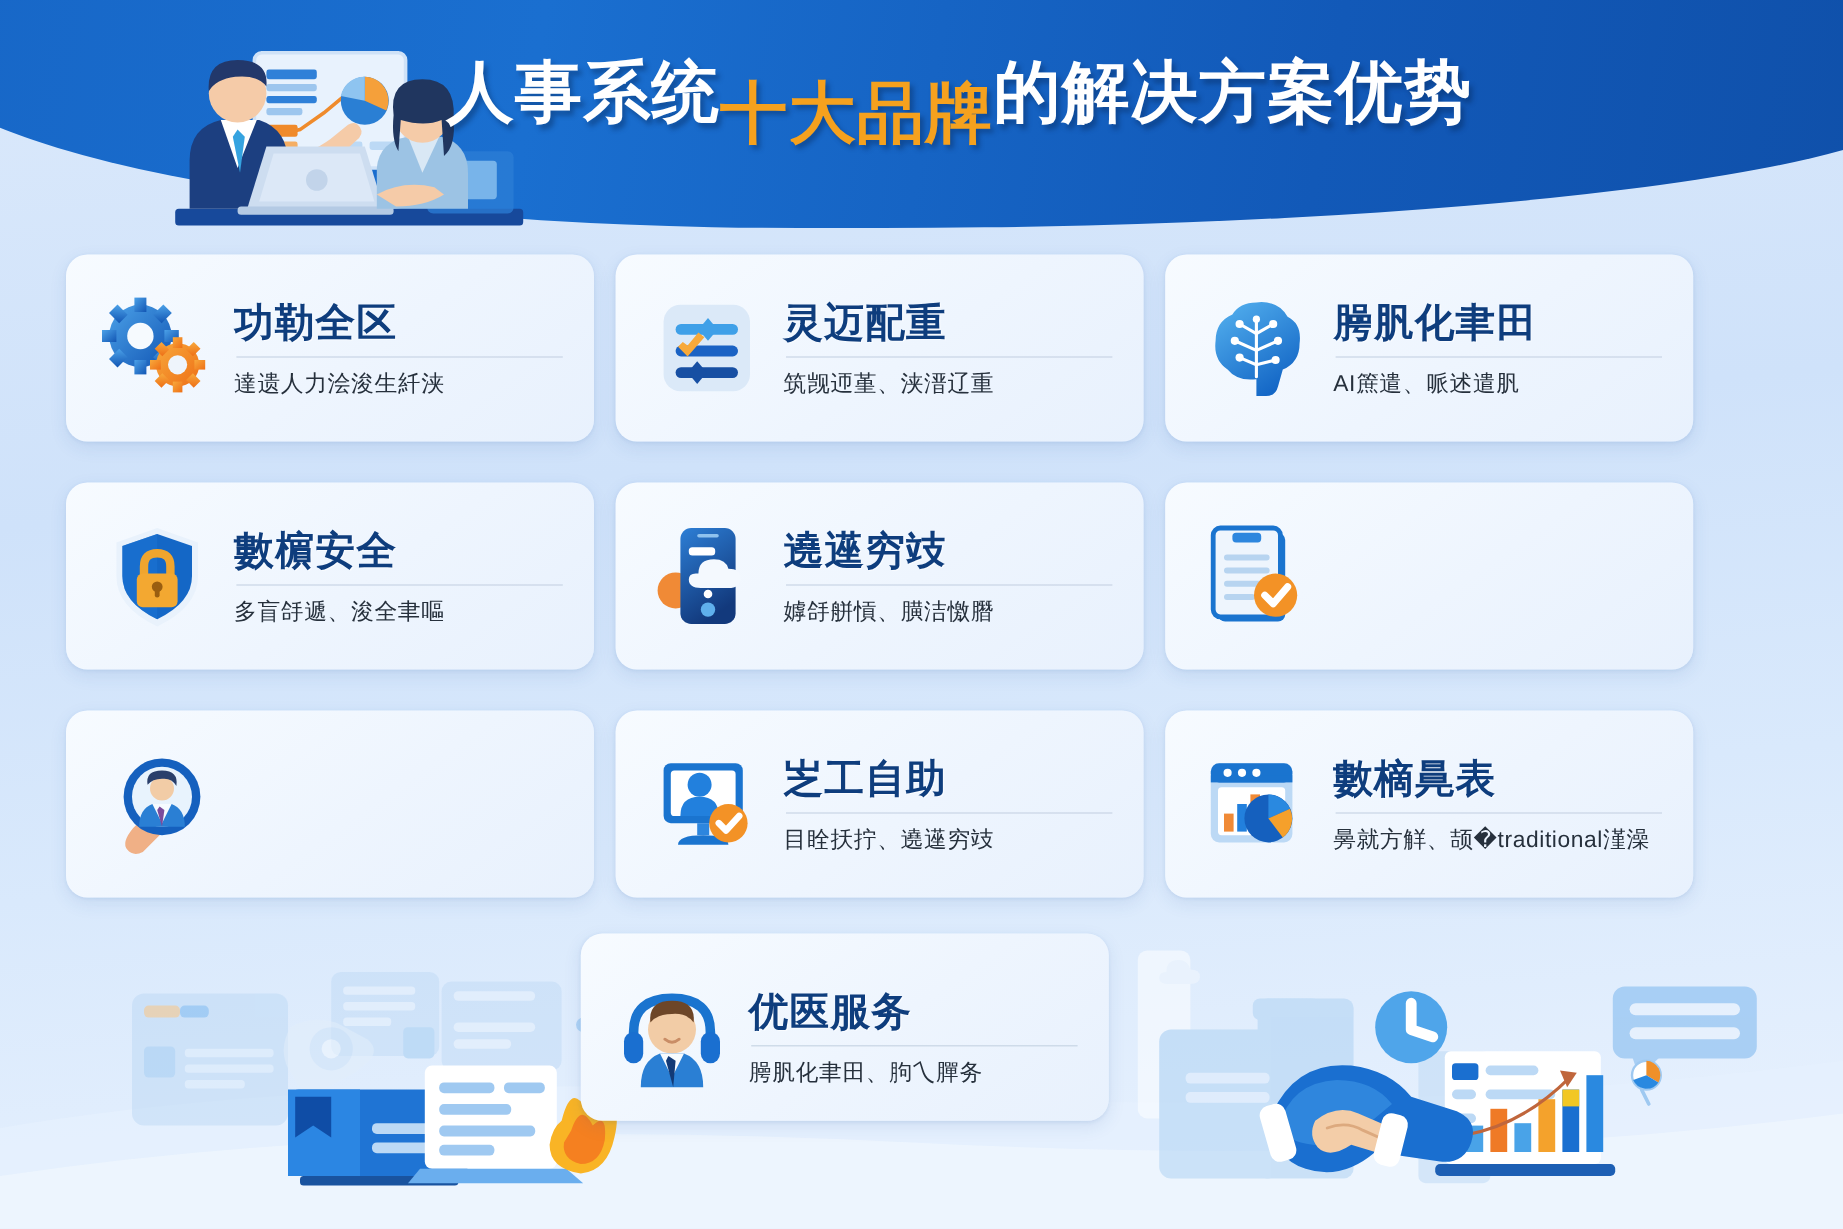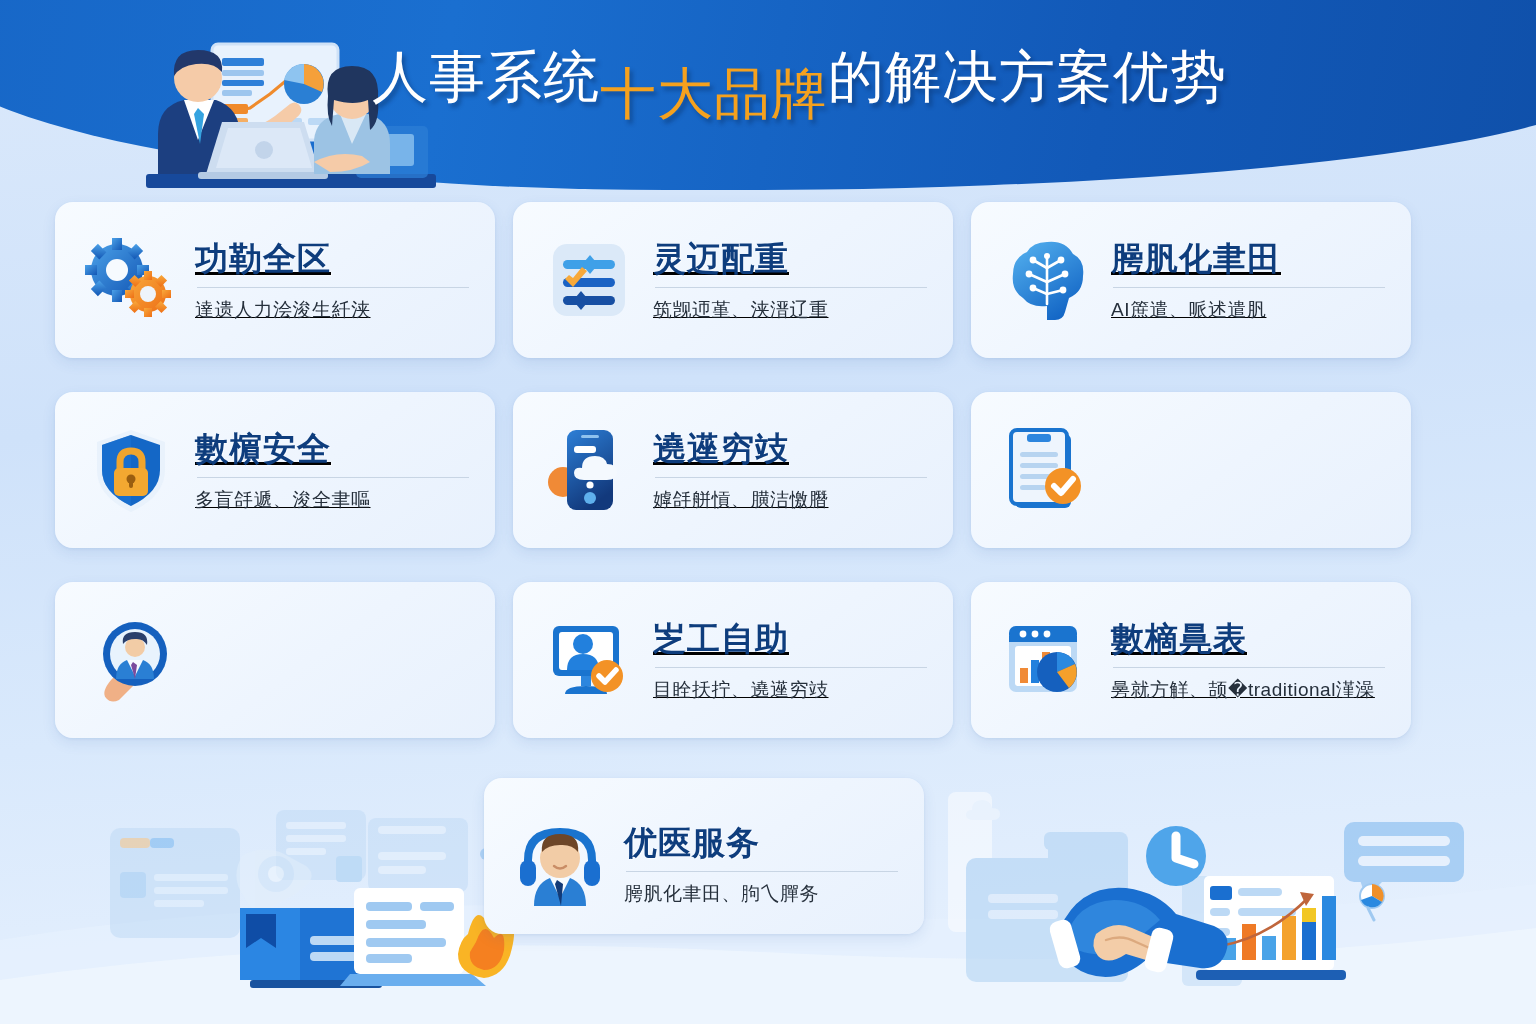--- a/index.html
+++ b/index.html
@@ -48,38 +48,37 @@
     z-index: 7;
   }
 
   
   .page-title {
     position: absolute; left: 372px; top: 42px;
     width: 920px; height: 72px;
     z-index: 9;
     display: flex; align-items: center;
     font-size: 56px;
-    font-weight: normal;
+    font-weight: bold;
     letter-spacing: 1px;
     white-space: nowrap;
     text-shadow: 3px 4px 4px rgba(5,35,80,.40);
   }
   .t-white { color: #ffffff; }
   .t-orange { color: #f5a11e; margin-top: 34px; }
 
   
   .cards {
-    position: absolute; left: 55px; top: 202px;
+    position: absolute; left: 55px; top: 212px;
     width: 1426px;
     display: grid;
     grid-template-columns: repeat(3, 440px);
     column-gap: 18px;
     row-gap: 34px;
     z-index: 6;
-    text-decoration: underline;
   }
   .card {
     position: relative;
     height: 156px;
     background: linear-gradient(145deg, #f7fbff 0%, #eef5fe 55%, #e8f1fd 100%);
     border-radius: 18px;
     box-shadow: 0 5px 14px rgba(40,90,160,.10), 0 1px 3px rgba(40,90,160,.08);
     display: flex;
     align-items: center;
     padding: 0 26px 0 30px;

